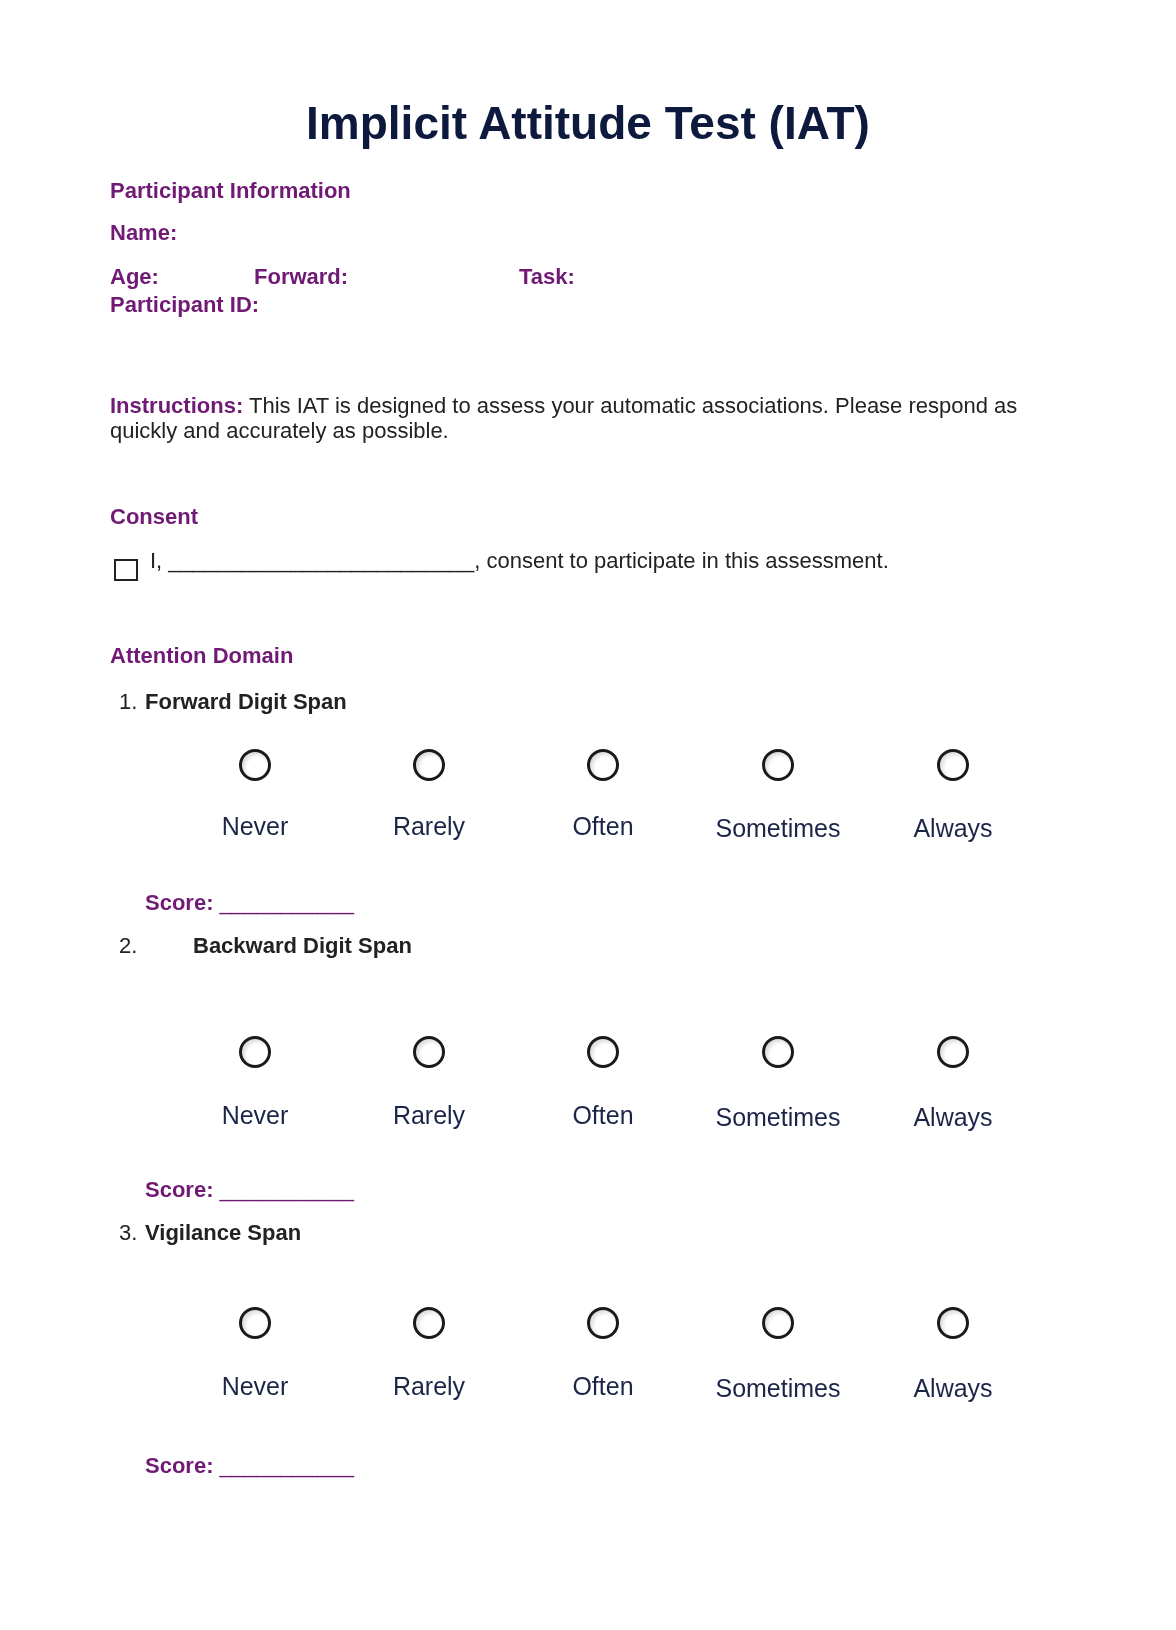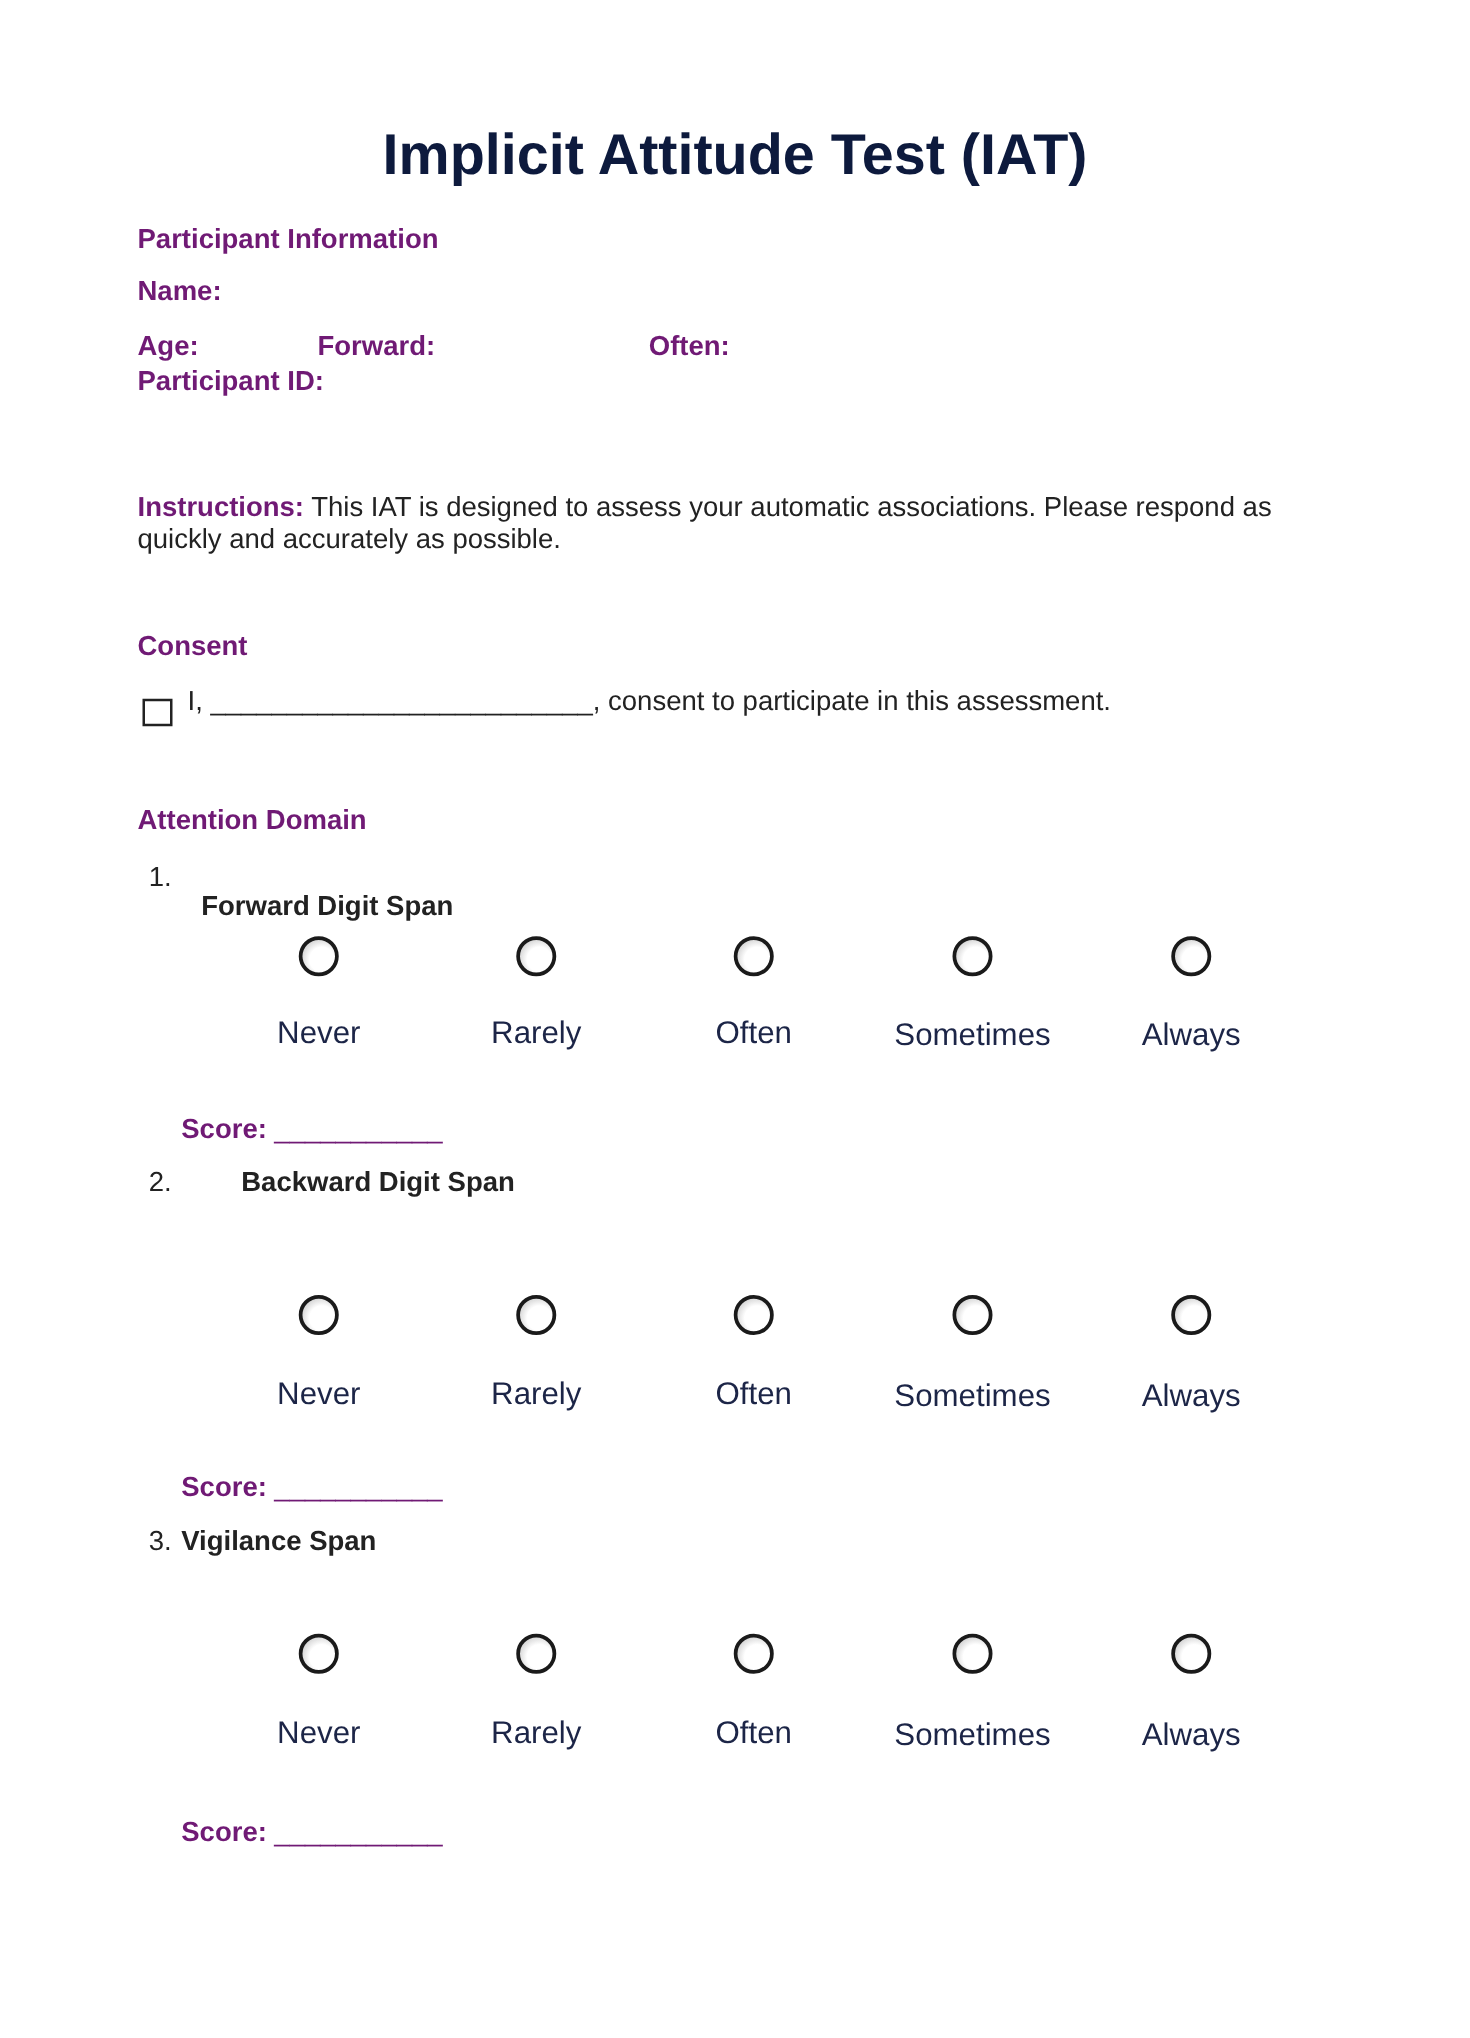--- a/index.html
+++ b/index.html
@@ -17,38 +17,38 @@
 </style>
 </head>
 <body>
 
 <div class="abs title">Implicit Attitude Test (IAT)</div>
 
 <div class="abs bold" style="left:110px; top:178px;">Participant Information</div>
 <div class="abs bold" style="left:110px; top:220px;">Name:</div>
 <div class="abs bold" style="left:110px; top:264px;">Age:</div>
 <div class="abs bold" style="left:254px; top:264px;">Forward:</div>
-<div class="abs bold" style="left:519px; top:264px;">Often:</div>
+<div class="abs bold" style="left:519px; top:264px;">Task:</div>
 <div class="abs bold" style="left:110px; top:292px;">Participant ID:</div>
 
 <div class="abs text" style="left:110px; top:393px; width:960px;">
   <span class="bold">Instructions:</span>
   <span>This IAT is designed to assess your automatic associations. Please respond as</span>
 </div>
 <div class="abs text" style="left:110px; top:418px;">quickly and accurately as possible.</div>
 
 <div class="abs bold" style="left:110px; top:504px;">Consent</div>
 <div class="abs checkbox"></div>
 <div class="abs text" style="left:150px; top:548px;">I, _________________________, consent to participate in this assessment.</div>
 
 <div class="abs bold" style="left:110px; top:643px;">Attention Domain</div>
 
 <div id="questions">
     <div class="abs qnum" style="left: 119px; top: 689px;">1.</div>
-    <div class="abs qtitle" style="left: 145px; top: 712px; margin-left: 16px;">Forward Digit Span</div>
+    <div class="abs qtitle" style="left: 145px; top: 689px;">Forward Digit Span</div>
     <div class="abs radio" style="left: 239px; top: 749px;"></div>
     <div class="abs opt-label" style="left: 175px; top: 812px;">Never</div>
     <div class="abs radio" style="left: 413px; top: 749px;"></div>
     <div class="abs opt-label" style="left: 349px; top: 812px;">Rarely</div>
     <div class="abs radio" style="left: 587px; top: 749px;"></div>
     <div class="abs opt-label" style="left: 523px; top: 812px;">Often</div>
     <div class="abs radio" style="left: 762px; top: 749px;"></div>
     <div class="abs opt-label" style="left: 698px; top: 814px;">Sometimes</div>
     <div class="abs radio" style="left: 937px; top: 749px;"></div>
     <div class="abs opt-label" style="left: 873px; top: 814px;">Always</div>

